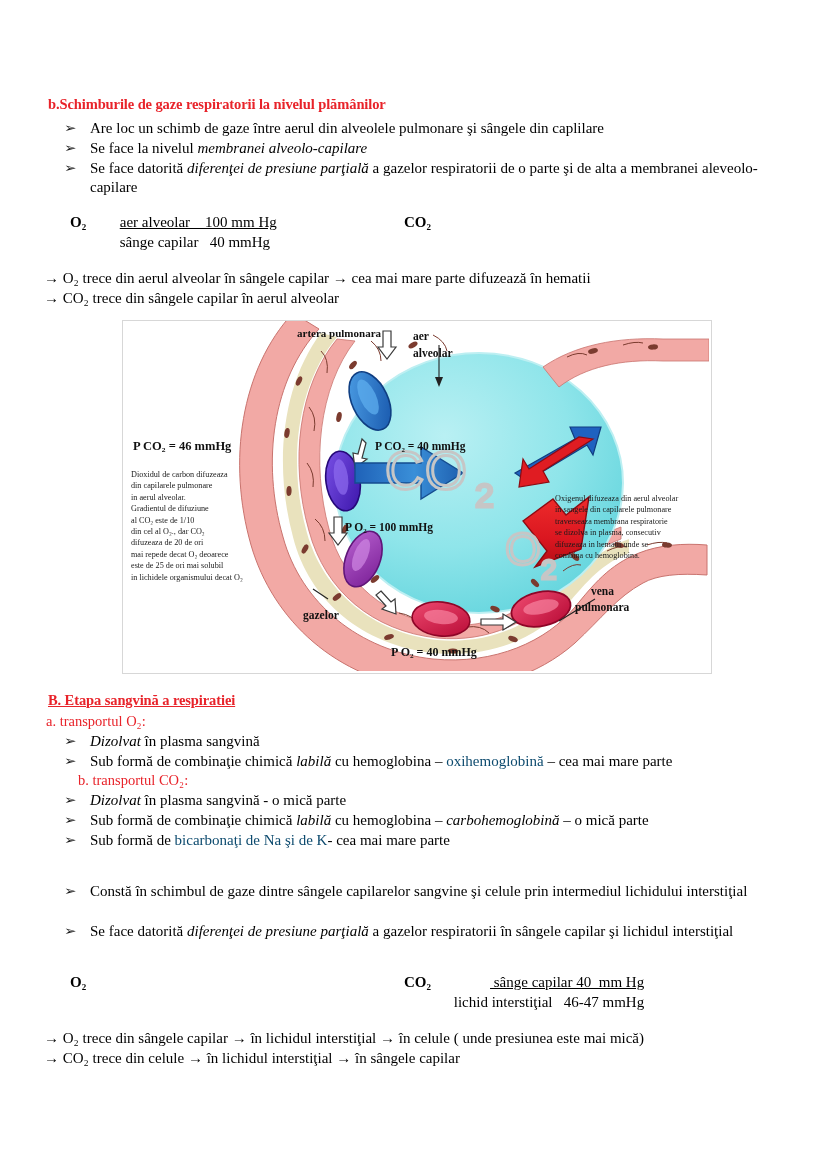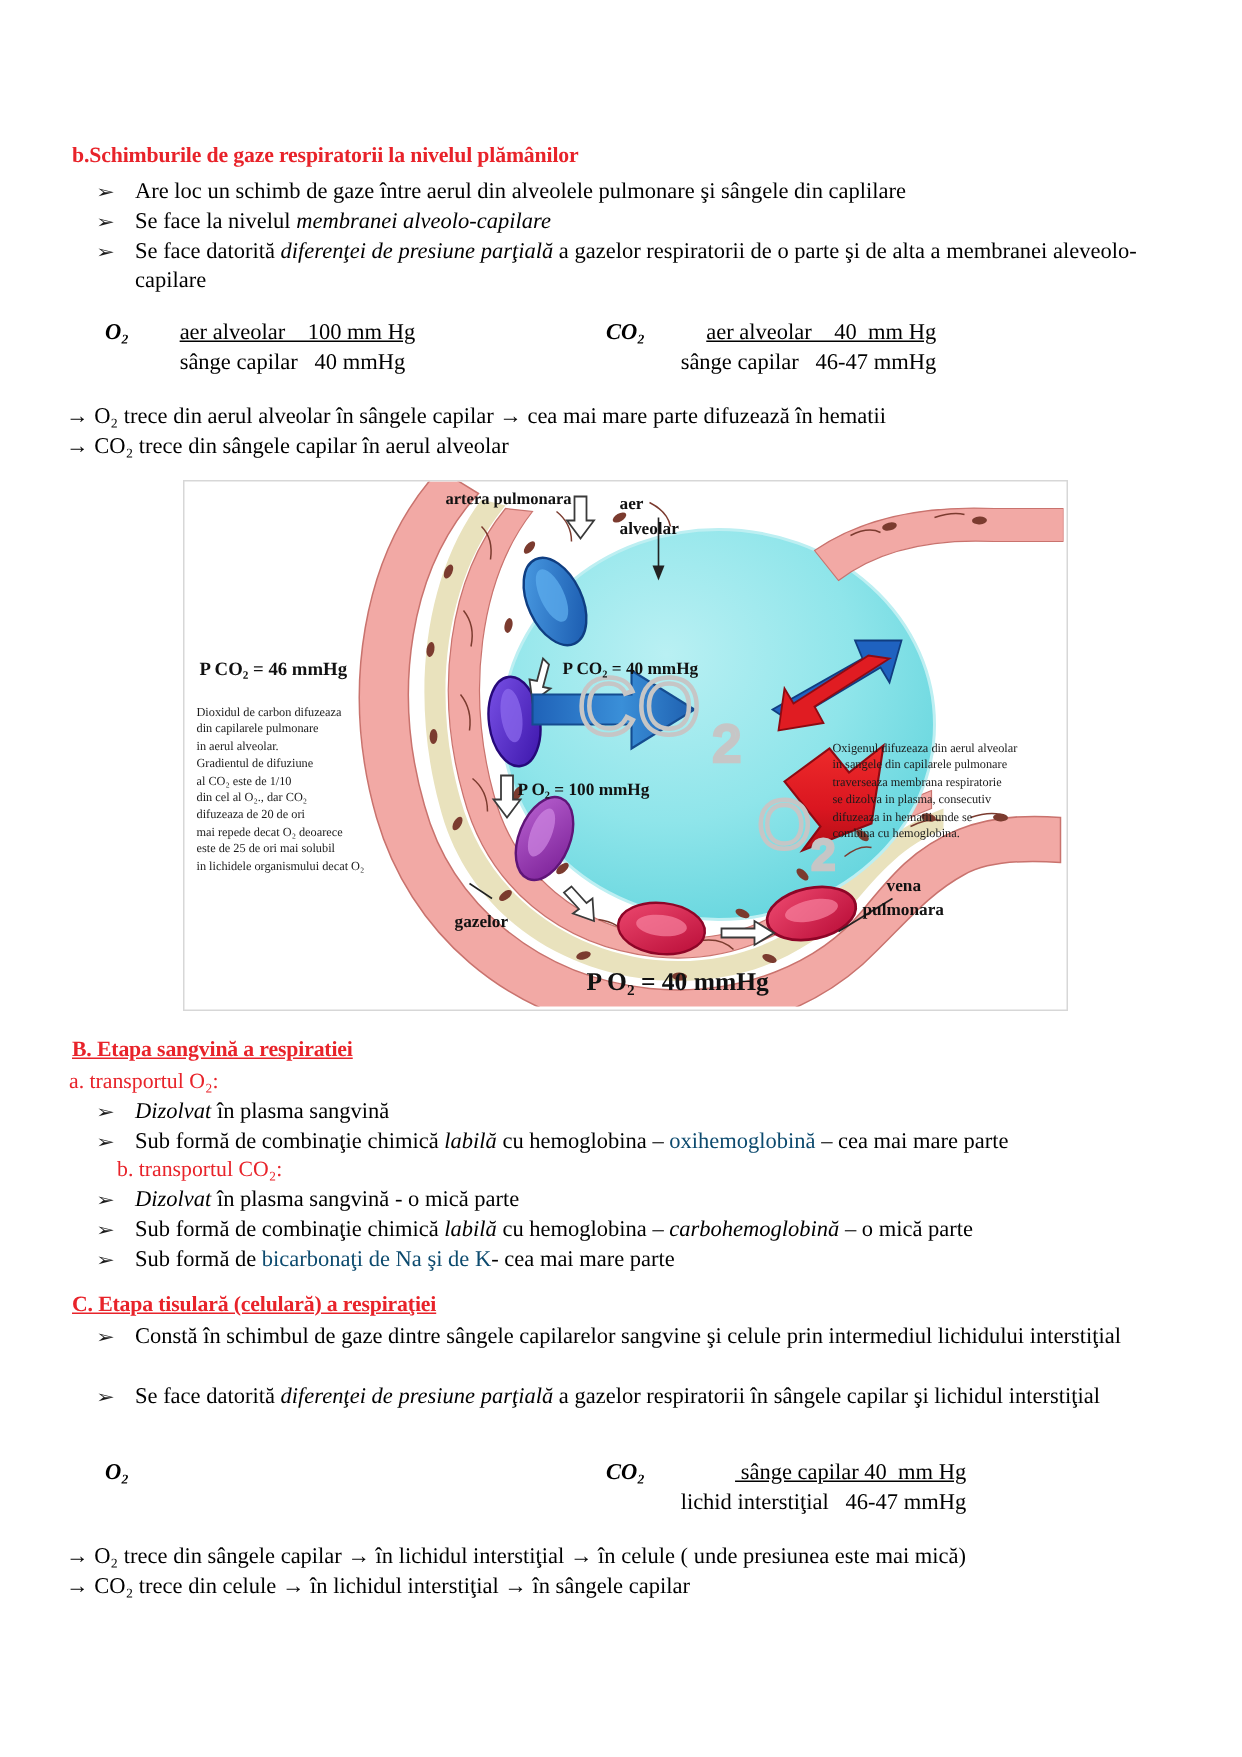--- a/index.html
+++ b/index.html
@@ -70,21 +70,20 @@
   i.it { font-style: italic; }
   .redital { color: #0c4a6e; }
 
   
   .ptable { position: absolute; font-size: 15px; line-height: 20px; }
   .ptable .gas {
     font-weight: bold;
     display: inline-block;
     vertical-align: top;
     width: 46px;
-    font-style: italic;
   }
   .ptable .rows { display: inline-block; vertical-align: top; }
   .ptable .r1 {
     text-decoration: underline;
     white-space: pre;
     display: block;
     text-align: right;
   }
   .ptable .r2 { white-space: pre; display: block; }
 
@@ -142,24 +141,20 @@
   <div class="ptable" style="left:70px; top:212px;">
     <span class="gas">O₂</span>
     <span class="rows">
       <span class="r1">aer alveolar    100 mm Hg</span>
       <span class="r2">sânge capilar   40 mmHg</span>
     </span>
   </div>
 
   <div class="ptable" style="left:404px; top:212px;">
     <span class="gas">CO₂</span>
-    <span class="rows">
-      <span class="r1">aer alveolar    40  mm Hg</span>
-      <span class="r2">sânge capilar   46-47 mmHg</span>
-    </span>
   </div>
 
   <div class="arrow-row" style="left:44px; top:268px;">→  O₂  trece din aerul alveolar în sângele capilar → cea mai mare parte difuzează în hematii</div>
   <div class="arrow-row" style="left:44px; top:288px;">→  CO₂ trece  din sângele capilar în aerul alveolar</div>
 
   <div class="figure">
 
     <svg width="586" height="350" viewBox="0 0 586 350">
       <defs>
         <radialGradient id="alvG" cx="38%" cy="32%" r="78%">
@@ -344,21 +339,21 @@
 
     <div class="fig-lbl" style="left:290px; top:9px; font-size:11.5px;">aer</div>
     <div class="fig-lbl" style="left:290px; top:26px; font-size:11.5px;">alveolar</div>
 
     <div class="fig-lbl" style="left:10px; top:118px; font-size:12.5px;">P CO₂ =  46 mmHg</div>
 
     <div class="fig-lbl" style="left:252px; top:119px; font-size:11.5px;">P CO₂ =  40 mmHg</div>
 
     <div class="fig-lbl" style="left:222px; top:200px; font-size:11.5px;text-align:center;">P O₂ = 100 mmHg</div>
 
-    <div class="fig-lbl" style="left:268px; top:324px; font-size:17px;">P O₂ = 40 mmHg</div>
+    <div class="fig-lbl" style="left:268px; top:324px; font-size:12px;">P O₂ = 40 mmHg</div>
 
     <div class="fig-lbl" style="left:180px; top:288px; font-size:11.5px;">gazelor</div>
 
     <div class="fig-lbl" style="left:468px; top:264px; font-size:11.5px;">vena</div>
     <div class="fig-lbl" style="left:452px; top:280px; font-size:11.5px;">pulmonara</div>
 
     <div class="fig-para" style="left:8px; top:148px; width:168px;">Dioxidul de carbon difuzeaza
 din capilarele    pulmonare
 in aerul alveolar.
 Gradientul de difuziune
@@ -401,21 +396,20 @@
   <div class="bullet-row" style="left:64px; top:811px; width:740px;">
     <span class="bullet-mark">➢</span>
     <span class="bullet-text"><span>Sub formă de combinaţie chimică </span><i class="it">labilă</i><span> cu hemoglobina – </span><i class="it">carbohemoglobină</i><span> – o mică parte</span></span>
   </div>
 
   <div class="bullet-row" style="left:64px; top:831px; width:740px;">
     <span class="bullet-mark">➢</span>
     <span class="bullet-text"><span>Sub  formă de </span><span class="redital">bicarbonaţi de Na şi de K</span><span>- cea mai mare parte</span></span>
   </div>
 
-  <div class="sec-head underline" style="left:48px; top:862px;">C. Etapa tisulară (celulară) a respiraţiei</div>
 
   <div class="bullet-row" style="left:64px; top:882px; width:710px;">
     <span class="bullet-mark">➢</span>
     <span class="bullet-text">Constă în schimbul de gaze dintre sângele capilarelor sangvine şi celule prin intermediul lichidului interstiţial</span>
   </div>
 
   <div class="bullet-row" style="left:64px; top:922px; width:710px;">
     <span class="bullet-mark">➢</span>
     <span class="bullet-text"><span>Se face datorită </span><i class="it">diferenţei de presiune parţială</i><span> a gazelor respiratorii în sângele capilar şi lichidul interstiţial</span></span>
   </div>

